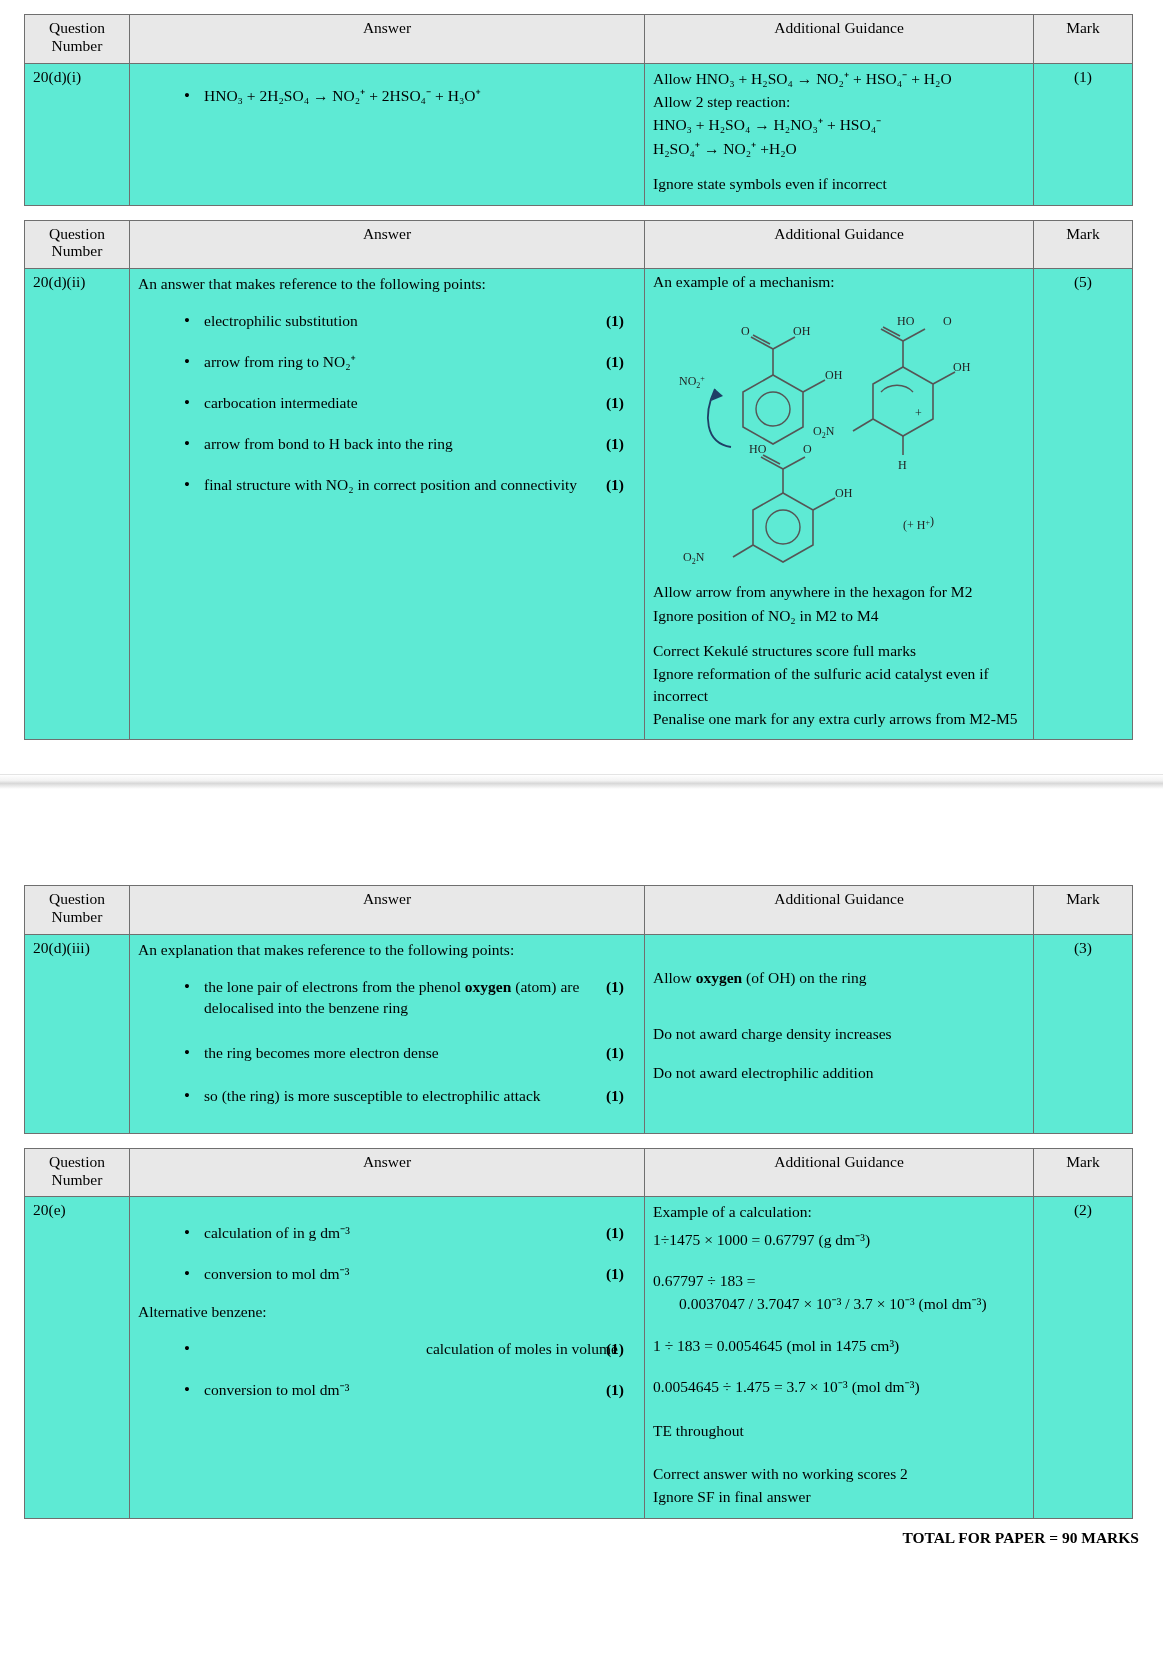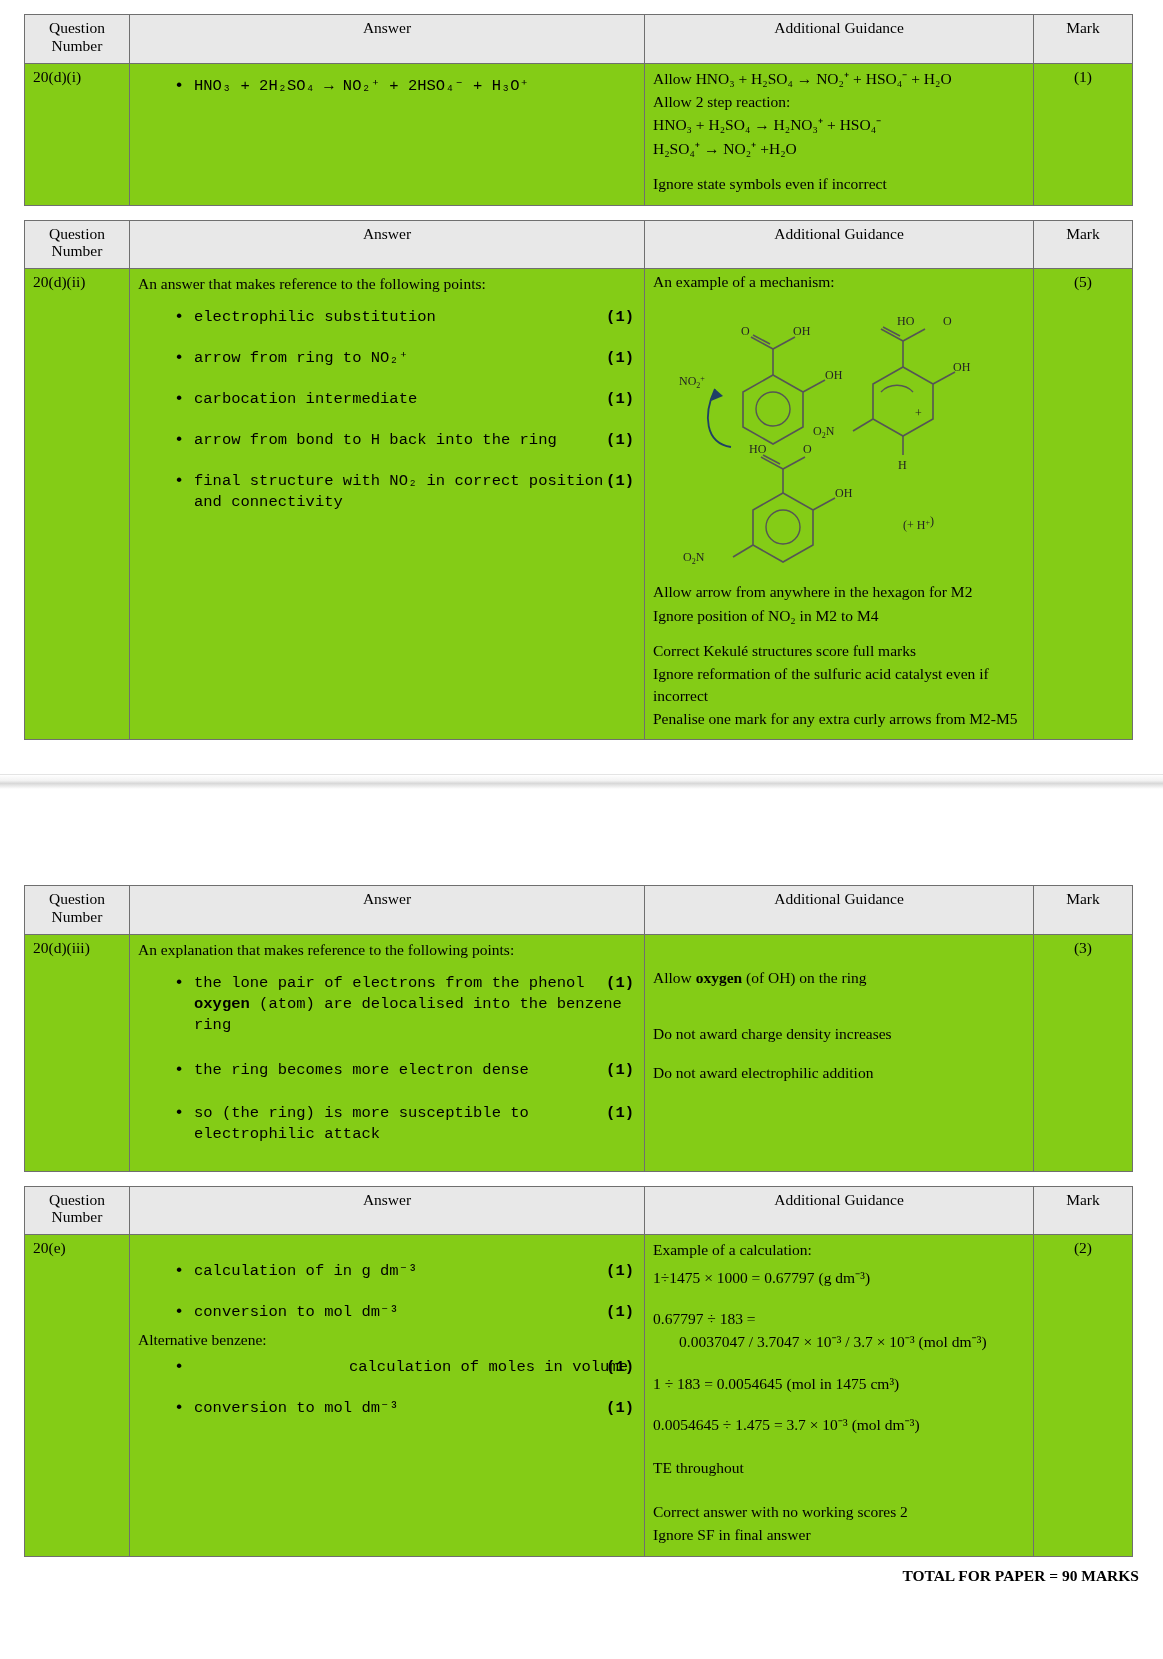--- a/index.html
+++ b/index.html
@@ -9,21 +9,21 @@
     font-size:15.5px;
     color:#000;
     -webkit-font-smoothing:antialiased;
   }
   .page{position:relative;width:1163px;min-height:1659px;padding:0;box-sizing:border-box;}
   table.mk{
     border-collapse:collapse;
     table-layout:fixed;
     margin:0 24px;
     width:1106px;
-    background:#84cc16;
+    background:#5eead4;
   }
   table.mk td, table.mk th{
     border:1px solid #6f6f6f;
     vertical-align:top;
     padding:4px 8px 8px 8px;
     font-weight:normal;
   }
   thead td{
     background:#e8e8e8;
     text-align:center;
@@ -32,21 +32,21 @@
     padding:5px 4px;
     line-height:1.15;
   }
   td.c-qn{width:88px;}
   td.c-ans{width:498px;}
   td.c-guid{width:372px;}
   td.c-mark{width:82px;text-align:center;}
   td.qn{font-weight:bold;padding-top:6px;}
   td.mark{text-align:center;font-weight:bold;padding-top:6px;}
   .ansbody{position:relative;min-height:20px;}
-  ul.pts{margin:8px;padding:0 0 0 26px;list-style:none;font-family:Liberation Mono, monospace;}
+  ul.pts{margin:18px;padding:0 0 0 26px;list-style:none;}
   ul.pts li{
     position:relative;
     margin:0 0 20px 0;
     padding-left:22px;
     line-height:1.35;
   }
   ul.pts li:before{
     content:"\2022";
     position:absolute;
     left:2px;top:-1px;

